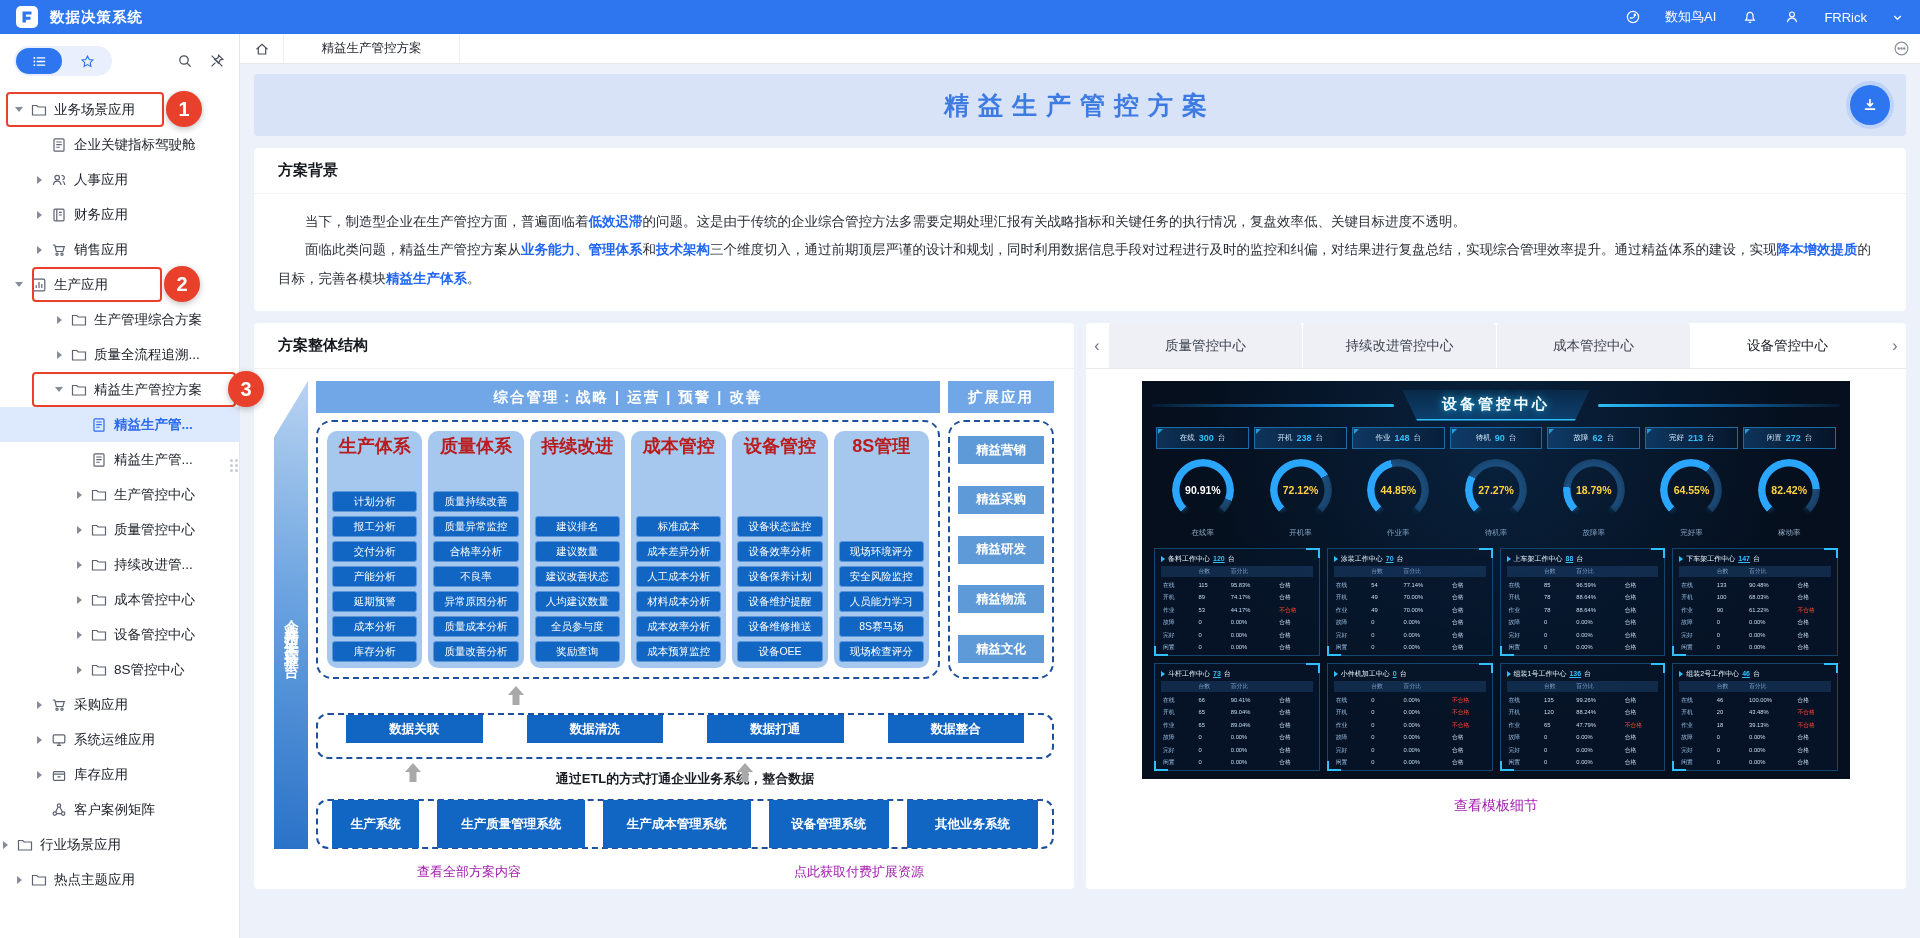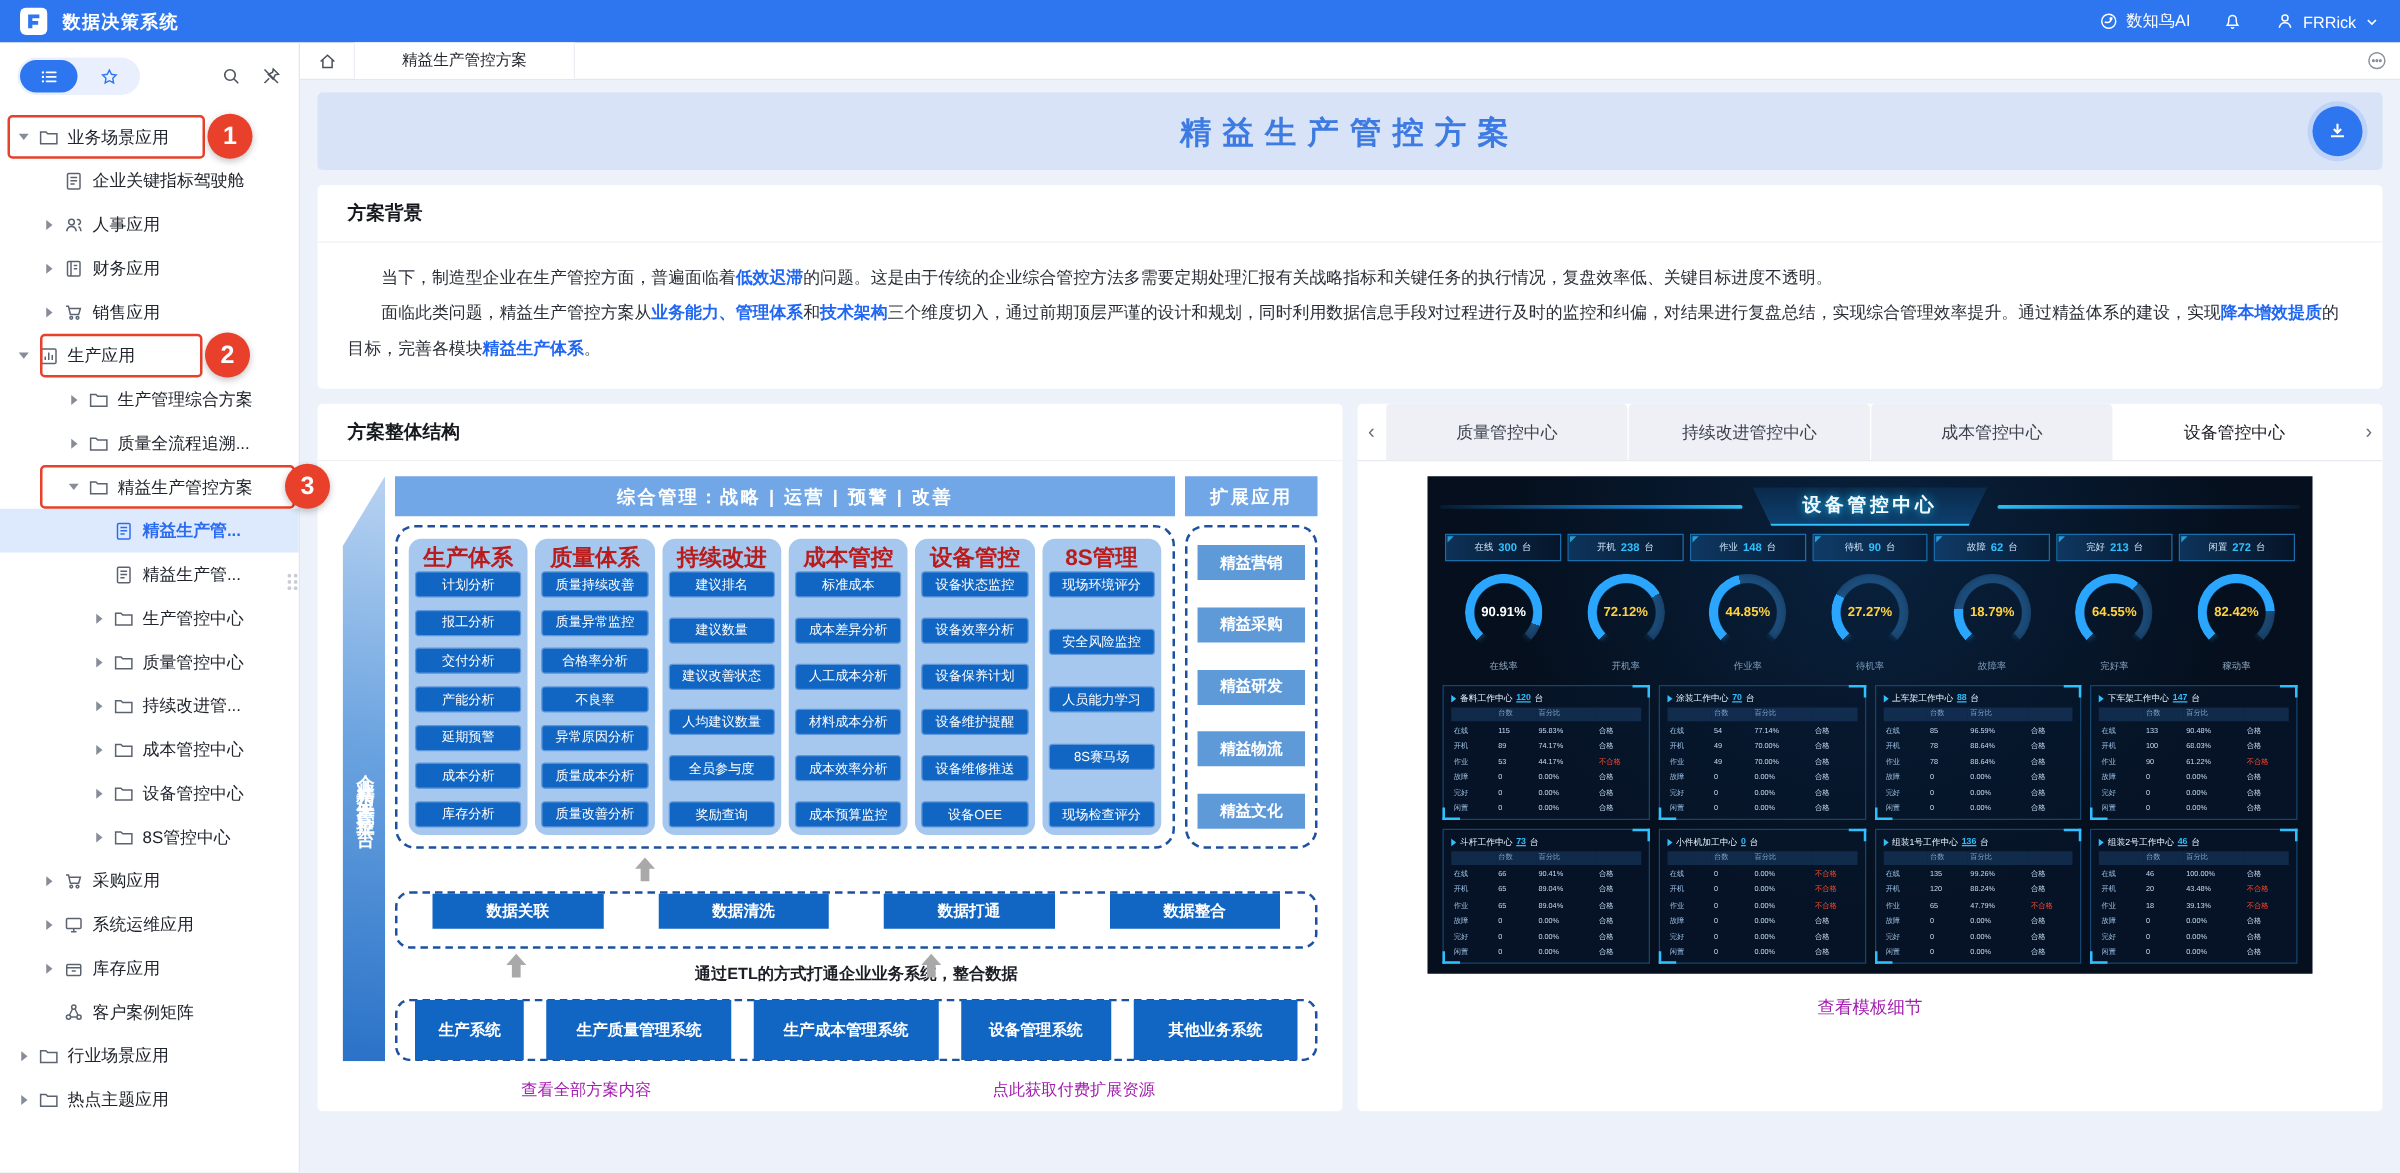--- a/index.html
+++ b/index.html
@@ -5,21 +5,21 @@
 *{margin:0;padding:0;box-sizing:border-box}
 html,body{width:1920px;height:938px;overflow:hidden}
 body{font-family:"Liberation Sans","DejaVu Sans",sans-serif;background:#edf1f9;position:relative;font-size:13px;color:#23262e}
 svg{display:block}
 
 
 .navbar{height:34px;background:#2d76f0;display:flex;align-items:center;padding:0 16px;color:#fff;gap:12px}
 .logo{width:22px;height:22px}
 .nav-title{font-size:14.5px;font-weight:bold;letter-spacing:1px}
 .nav-right{margin-left:auto;display:flex;align-items:center;gap:26px;font-size:13px}
-.nav-item{display:flex;align-items:center;gap:6px;cursor:pointer}
+.nav-item{display:flex;align-items:center;gap:24px;cursor:pointer}
 .nav-item .ic{width:16px;height:16px;color:#fff}
 
 
 .app{display:flex;height:904px}
 .sidebar{width:240px;background:#fff;border-right:1px solid #e4e7ee;position:relative;flex:none}
 .side-head{height:54px;display:flex;align-items:center;padding:0 14px;gap:10px}
 .pill-group{background:#e9effc;border-radius:16px;height:30px;display:flex;align-items:center;padding:2px;gap:2px}
 .pill-btn{width:46px;height:26px;border-radius:13px;display:flex;align-items:center;justify-content:center;cursor:pointer;color:#2d76f0}
 .pill-btn.active{background:#2d76f0;color:#fff}
 .pill-btn .ic{width:15px;height:15px}
@@ -69,21 +69,21 @@
 .ribbon{width:34px;flex:none;background:linear-gradient(188deg,#b9d3f1 0%,#6ca4e0 45%,#2a72c8 100%);clip-path:polygon(100% 0,100% 100%,0 100%,0 12%);display:flex;align-items:center;justify-content:center;padding-top:34px}
 .ribbon span{writing-mode:vertical-lr;text-orientation:upright;color:#fff;font-weight:bold;font-size:14.5px;letter-spacing:5px}
 .dg-main{flex:1;display:flex;flex-direction:column;gap:7px;min-width:0}
 .dg-top{display:flex;gap:8px}
 .hdr-bar{flex:1;height:32px;background:#71a7e6;color:#fff;font-size:14.5px;font-weight:bold;display:flex;align-items:center;justify-content:center;letter-spacing:2px}
 .ext-hdr{width:106px;flex:none}
 .dg-mid{display:flex;gap:8px;flex:1;min-height:0}
 .modules-wrap{flex:1;border:2px dashed #1d509e;border-radius:16px;padding:9px;display:flex;gap:6px}
 .mod-col{flex:1;background:#a6c7ee;border-radius:10px;padding:3px 5px 6px;display:flex;flex-direction:column;min-width:0}
 .mod-title{height:23px;display:flex;align-items:center;justify-content:center;color:#b91c1c;font-weight:bold;font-size:18px;flex:none}
-.mod-items{flex:1;display:flex;flex-direction:column;justify-content:space-between;gap:4px}
+.mod-items{flex:1;display:flex;flex-direction:column;justify-content:flex-end;gap:4px}
 .mod-btn{height:21px;background:#1166c4;border:1px solid #5d97da;color:#fff;font-size:10.5px;display:flex;align-items:center;justify-content:center;border-radius:3px;white-space:nowrap;cursor:pointer}
 .ext-wrap{width:106px;flex:none;border:2px dashed #1d509e;border-radius:16px;padding:14px 8px;display:flex;flex-direction:column;justify-content:space-between}
 .ext-btn{height:28px;background:#5f9ad8;color:#fff;font-size:12.5px;font-weight:bold;display:flex;align-items:center;justify-content:center;cursor:pointer}
 .arrow-row{height:20px;position:relative}
 .uarrow{position:absolute;width:16px;height:20px}
 .uarrow::before{content:"";position:absolute;top:0;left:50%;transform:translateX(-50%);border-left:8px solid transparent;border-right:8px solid transparent;border-bottom:9px solid #a9a9a9}
 .uarrow::after{content:"";position:absolute;top:8px;left:50%;transform:translateX(-50%);width:7px;height:11px;background:#a9a9a9}
 .data-wrap{height:46px;border:2px dashed #1d509e;border-radius:12px;display:flex;align-items:flex-start;gap:44px;padding:0 28px}
 .data-btn{flex:1;height:28px;background:#1166c4;color:#fff;font-size:12.5px;font-weight:bold;display:flex;align-items:center;justify-content:center;cursor:pointer}
 .etl-row{height:26px;position:relative;display:flex;align-items:center;justify-content:center;font-size:13px;font-weight:bold;color:#1b1e24}
@@ -424,21 +424,21 @@
           <span class="ticon">
             <svg viewBox="0 0 16 16" fill="none" stroke="currentColor" stroke-width="1.2">
               <circle cx="8" cy="3.6" r="1.7"></circle>
               <circle cx="3.8" cy="11.6" r="1.7"></circle>
               <circle cx="12.2" cy="11.6" r="1.7"></circle>
               <path d="M7 5.2 4.6 10M9 5.2l2.4 4.8M5.6 11.6h4.8"></path>
             </svg>
           </span>
           <span class="tlabel">客户案例矩阵</span>
         </div>
-        <div class="trow" style="padding-left: 14px;">
+        <div class="trow" style="">
           <span class="caret r"></span>
           <span class="ticon">
             <svg viewBox="0 0 16 16" fill="none" stroke="currentColor" stroke-width="1.2">
               <path d="M1.5 3.5h4.2L7.2 5h7.3v8H1.5z"></path>
             </svg>
           </span>
           <span class="tlabel">行业场景应用</span>
         </div>
         <div class="trow" style="padding-left: 14px;">
           <span class="caret r"></span>

